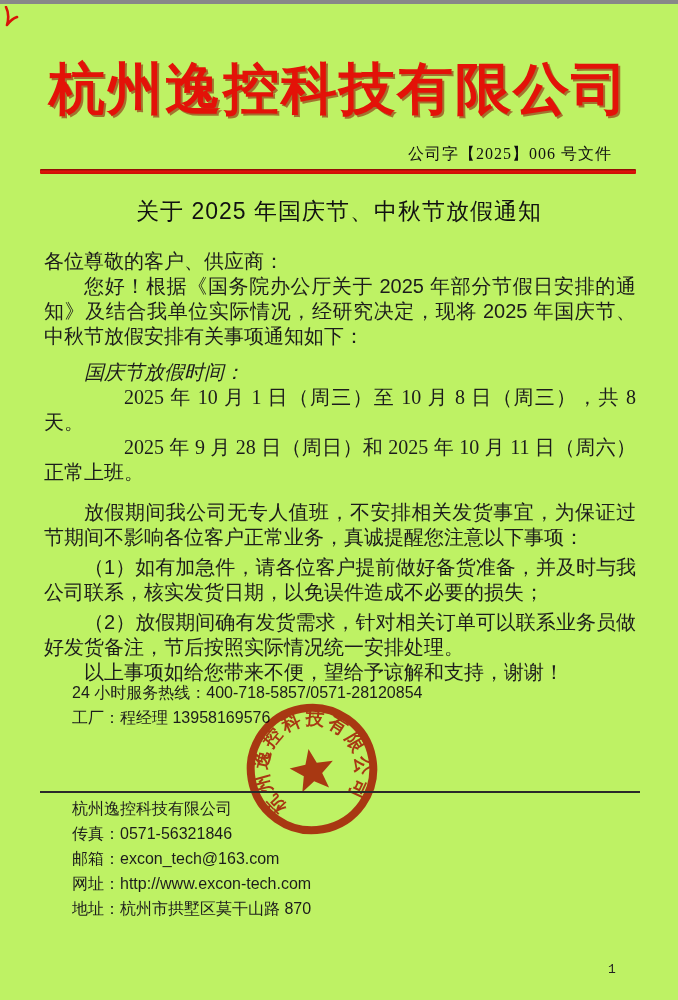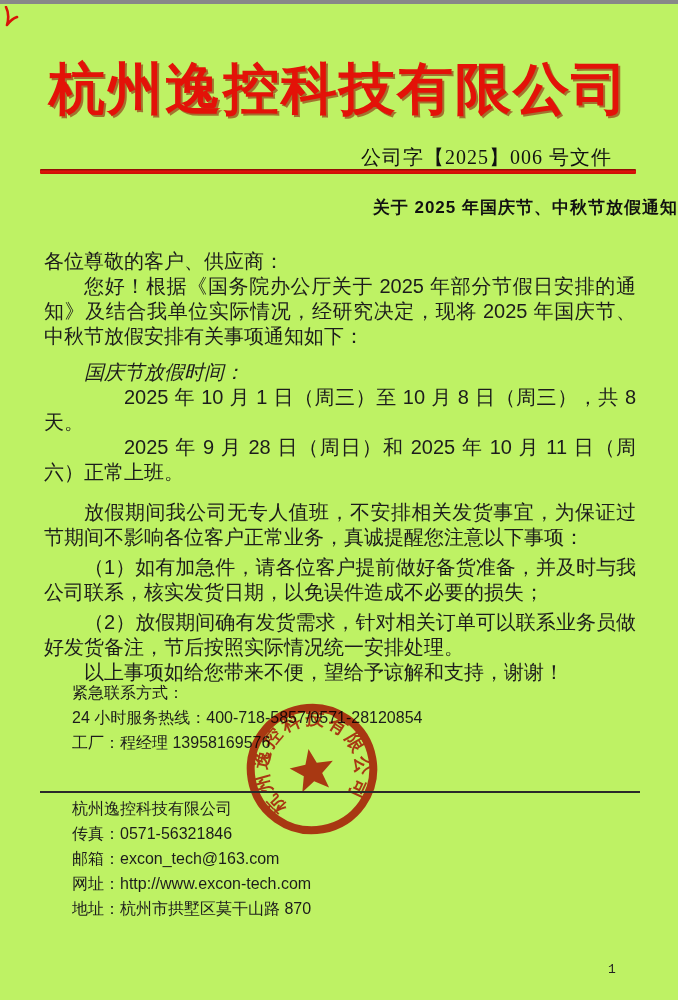--- a/index.html
+++ b/index.html
@@ -23,52 +23,52 @@
     font-weight: 700;
     letter-spacing: 2px;
     color: #e31208;
     text-shadow: 2px 2px 0 rgba(140, 10, 4, 0.55);
     font-family: "Liberation Sans", sans-serif;
     white-space: nowrap;
   }
   .doc-number {
     position: absolute;
     top: 140px; right: 66px;
-    font-size: 20px;
+    font-size: 16px;
     font-family: "Liberation Serif", serif;
     color: #111;
     letter-spacing: 1px;
   }
   .red-rule {
     position: absolute;
     top: 165px; left: 40px; width: 596px; height: 5px;
     background: linear-gradient(180deg, #7e0c05 0%, #e01308 45%, #c90f05 100%);
     border-radius: 1px;
   }
   .doc-title {
     position: absolute;
     top: 192px; left: 0; right: 0;
-    text-align: right;
-    font-size: 17px;
-    font-weight: 700;
+    text-align: center;
+    font-size: 23px;
+    font-weight: 400;
     color: #111;
     letter-spacing: 1px;
   }
   .body-text {
     position: absolute;
     top: 245px; left: 44px; width: 592px;
     font-size: 20px;
     line-height: 25px;
     font-weight: 500;
     text-align: justify;
     overflow-wrap: anywhere;
   }
   .body-text p { margin: 0; }
   .ind { text-indent: 2em; }
-  .ind2 { text-indent: 4em; }
+  .ind2 { text-indent: 4em; font-family: Liberation Serif, serif; }
   .mt11 { margin-top: 11px !important; font-style: italic; }
   .mt15 { margin-top: 15px !important; }
   .mt5  { margin-top: 5px !important; }
   .emergency {
     position: absolute;
     top: 676px; left: 72px; width: 480px;
     font-size: 16px;
     line-height: 25px;
     font-weight: 500;
   }
@@ -121,21 +121,20 @@
     <p class="ind mt11">国庆节放假时间：</p>
     <p class="ind2">2025 年 10 月 1 日（周三）至 10 月 8 日（周三），共 8 天。</p>
     <p class="ind2">2025 年 9 月 28 日（周日）和 2025 年 10 月 11 日（周六）正常上班。</p>
     <p class="ind mt15">放假期间我公司无专人值班，不安排相关发货事宜，为保证过节期间不影响各位客户正常业务，真诚提醒您注意以下事项：</p>
     <p class="ind mt5">（1）如有加急件，请各位客户提前做好备货准备，并及时与我公司联系，核实发货日期，以免误件造成不必要的损失；</p>
     <p class="ind mt5">（2）放假期间确有发货需求，针对相关订单可以联系业务员做好发货备注，节后按照实际情况统一安排处理。</p>
     <p class="ind">以上事项如给您带来不便，望给予谅解和支持，谢谢！</p>
   </div>
 
   <div class="emergency">
-    <p>紧急联系方式：</p>
     <p>24 小时服务热线：400-718-5857/0571-28120854</p>
     <p>工厂：程经理 13958169576</p>
   </div>
 
   <svg class="seal" width="142" height="142" viewBox="0 0 160 160">
     <g transform="rotate(-10 80 80)">
       <circle cx="80" cy="80" r="69" fill="none" stroke="#de1f10" stroke-width="9"></circle>
       <path id="sealArc" d="M 47.9 118.3 A 50 50 0 1 1 112.1 118.3" fill="none"></path>
       <text font-size="21" font-weight="bold" fill="#de1f10" letter-spacing="3" font-family="Liberation Sans, sans-serif">
         <textPath href="#sealArc" xlink:href="#sealArc" startOffset="3">杭州逸控科技有限公司</textPath>

